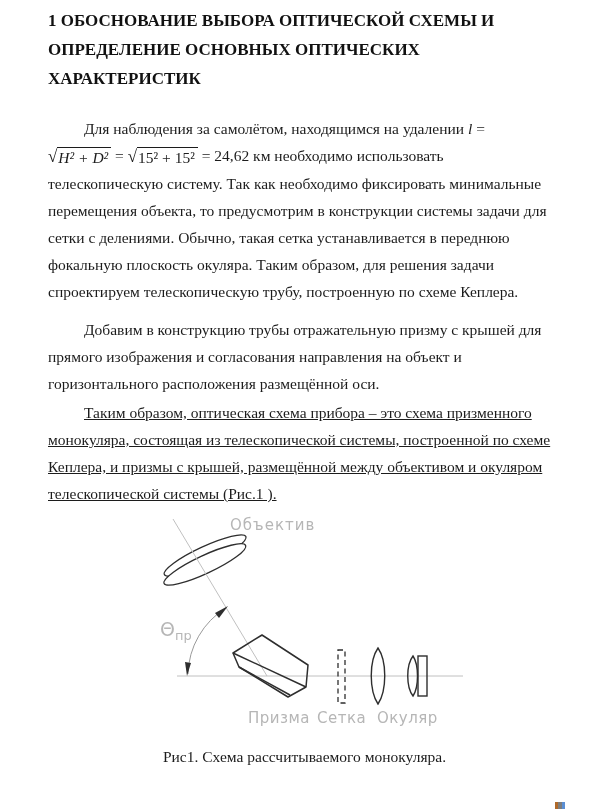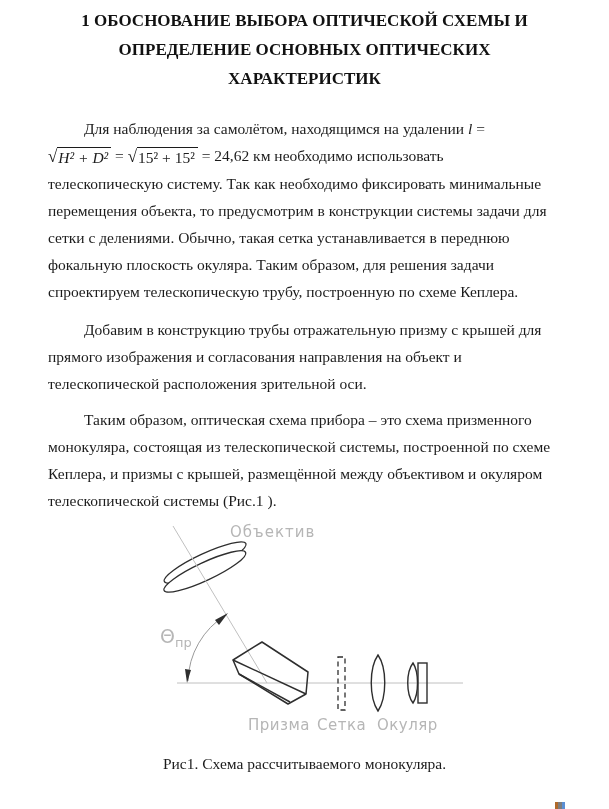--- a/index.html
+++ b/index.html
@@ -1,25 +1,25 @@
 <!DOCTYPE html>
 <html><head>
 <meta charset="utf-8">
 <style>
   html,body { margin:0; padding:0; background:#ffffff; }
   .page {
     position:relative; width:609px; height:809px; background:#ffffff;
     box-sizing:border-box; padding:6px 48px 0 48px; overflow:hidden;
     font-family:"Liberation Serif", serif; color:#1c1c1c;
   }
-  .heading { font-weight:bold; font-size:17px; line-height:29px; text-align:center; color:#111; }
+  .heading { font-weight:bold; font-size:17px; line-height:29px; color:#111; }
   .para { font-size:15.5px; line-height:27px; }
   .p1 { margin-top:22px;font-family:Liberation Serif, serif; }
   .p2 { margin-top:11px; }
-  .p3 { margin-top:9px; }
+  .p3 { margin-top:2px;text-decoration:underline; }
   .line { white-space:nowrap; }
   .indent { padding-left:36px; }
   .mvar { font-style:italic; }
   .rt { font-size:17px; vertical-align:-1px; }
   .radicand { display:inline-block; border-top:1.2px solid #1c1c1c; padding:0 3px 0 1px; line-height:19px; vertical-align:-2px; }
   .figure-svg { display:block; margin:-4px 0 0 -48px; }
   .caption { text-align:center; font-size:15.5px; line-height:27px; margin-top:8px; }
   .corner-mark { position:absolute; left:555px; top:802px; width:10px; height:7px; display:flex; }
   .corner-mark span { flex:1; height:100%; }
   svg text { font-family:"DejaVu Sans", sans-serif; }
@@ -41,21 +41,21 @@
     <div class="line">телескопическую систему. Так как необходимо фиксировать минимальные</div>
     <div class="line">перемещения объекта, то предусмотрим в конструкции системы задачи для</div>
     <div class="line">сетки с делениями. Обычно, такая сетка устанавливается в переднюю</div>
     <div class="line">фокальную плоскость окуляра. Таким образом, для решения задачи</div>
     <div class="line">спроектируем телескопическую трубу, построенную по схеме Кеплера.</div>
   </div>
 
   <div class="para p2">
     <div class="line indent">Добавим в конструкцию трубы отражательную призму с крышей для</div>
     <div class="line">прямого изображения и согласования направления на объект и</div>
-    <div class="line">телескопической расположения зрительной оси.</div>
+    <div class="line">горизонтального расположения размещённой оси.</div>
   </div>
 
   <div class="para p3">
     <div class="line indent">Таким образом, оптическая схема прибора – это схема призменного</div>
     <div class="line">монокуляра, состоящая из телескопической системы, построенной по схеме</div>
     <div class="line">Кеплера, и призмы с крышей, размещённой между объективом и окуляром</div>
     <div class="line">телескопической системы (Рис.1 ).</div>
   </div>
 
   <svg class="figure-svg" width="609" height="232" viewBox="0 0 609 232">

